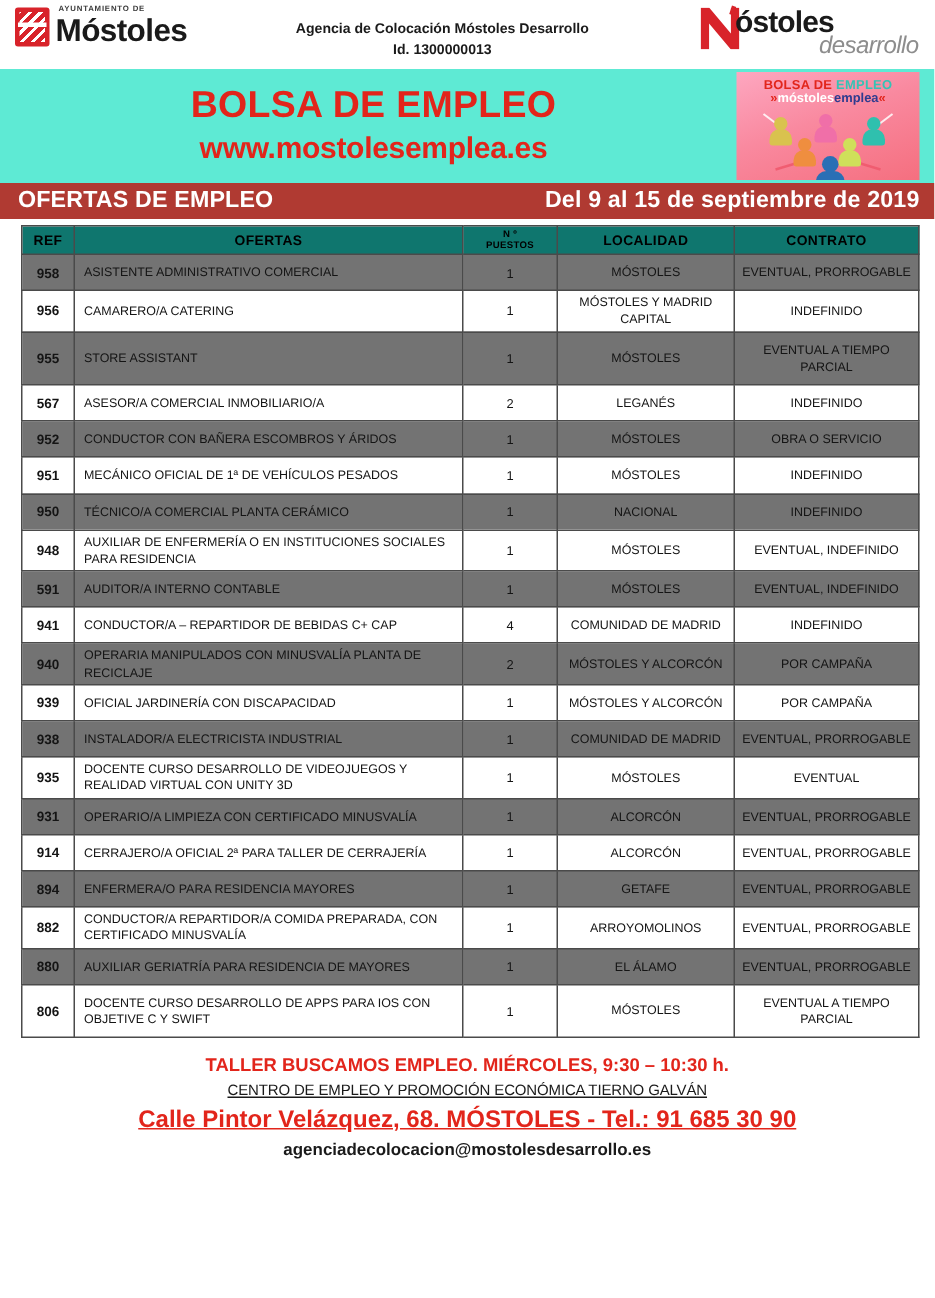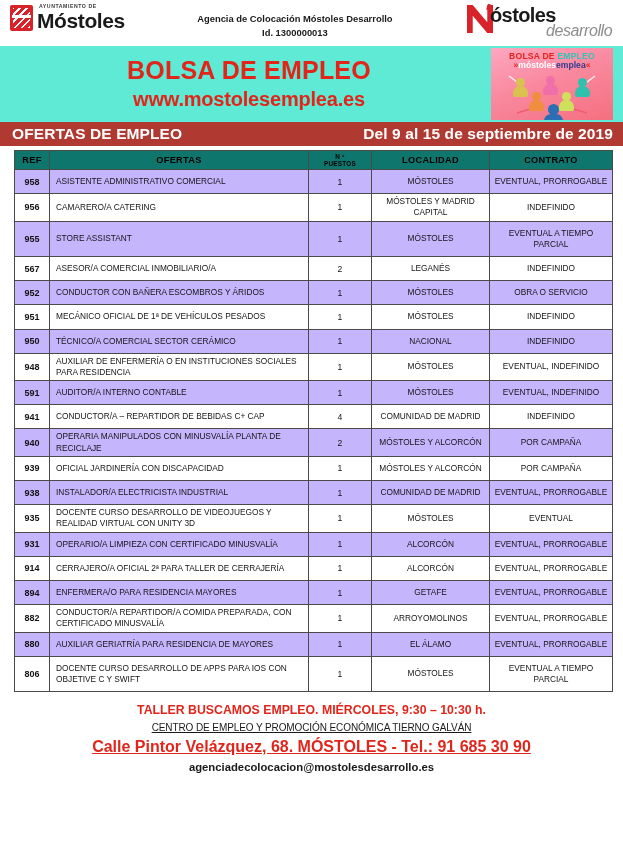--- a/index.html
+++ b/index.html
@@ -125,21 +125,21 @@
   th.c-ref{width:34px;}
   th.c-of{width:258px;}
   th.c-pu{width:62px;font-size:6.4px;line-height:1.15;letter-spacing:.2px;}
   th.c-lo{width:117px;}
   th.c-co{width:122px;}
   td.ref{text-align:center;font-weight:700;font-size:9px;}
   td.of{text-align:left;padding:2px 4px 2px 6px;line-height:1.35;}
   td.pu{text-align:center;font-size:8.6px;}
   td.lo{text-align:center;line-height:1.35;padding:2px 2px;}
   td.co{text-align:center;line-height:1.35;padding:6px 2px;}
-  tr.pink td{background:#c4b5fd;}
+  tr.pink td{background:#737373;}
   tr.white td{background:#ffffff;}
 
   
   .footer{
     text-align:center;padding-top:9px;
   }
   .f1{font-size:12.3px;font-weight:700;color:#e2251b;line-height:1.5;}
   .f2{font-size:10px;color:#1a1a1a;line-height:1.5;letter-spacing:-.1px;text-decoration:underline;}
   .f3{font-size:16px;font-weight:700;color:#e2251b;line-height:1.55;text-decoration:underline;}
   .f4{font-size:11.3px;font-weight:700;color:#1a1a1a;line-height:1.55;}
@@ -280,21 +280,21 @@
           </tr>
           <tr class="white">
             <td class="ref">951</td>
             <td class="of">MECÁNICO OFICIAL DE 1ª DE VEHÍCULOS PESADOS</td>
             <td class="pu">1</td>
             <td class="lo">MÓSTOLES</td>
             <td class="co">INDEFINIDO</td>
           </tr>
           <tr class="pink">
             <td class="ref">950</td>
-            <td class="of">TÉCNICO/A COMERCIAL SECTOR CERÁMICO</td>
+            <td class="of">TÉCNICO/A COMERCIAL PLANTA CERÁMICO</td>
             <td class="pu">1</td>
             <td class="lo">NACIONAL</td>
             <td class="co">INDEFINIDO</td>
           </tr>
           <tr class="white">
             <td class="ref">948</td>
             <td class="of">AUXILIAR DE ENFERMERÍA O EN INSTITUCIONES SOCIALES PARA RESIDENCIA</td>
             <td class="pu">1</td>
             <td class="lo">MÓSTOLES</td>
             <td class="co">EVENTUAL, INDEFINIDO</td>

